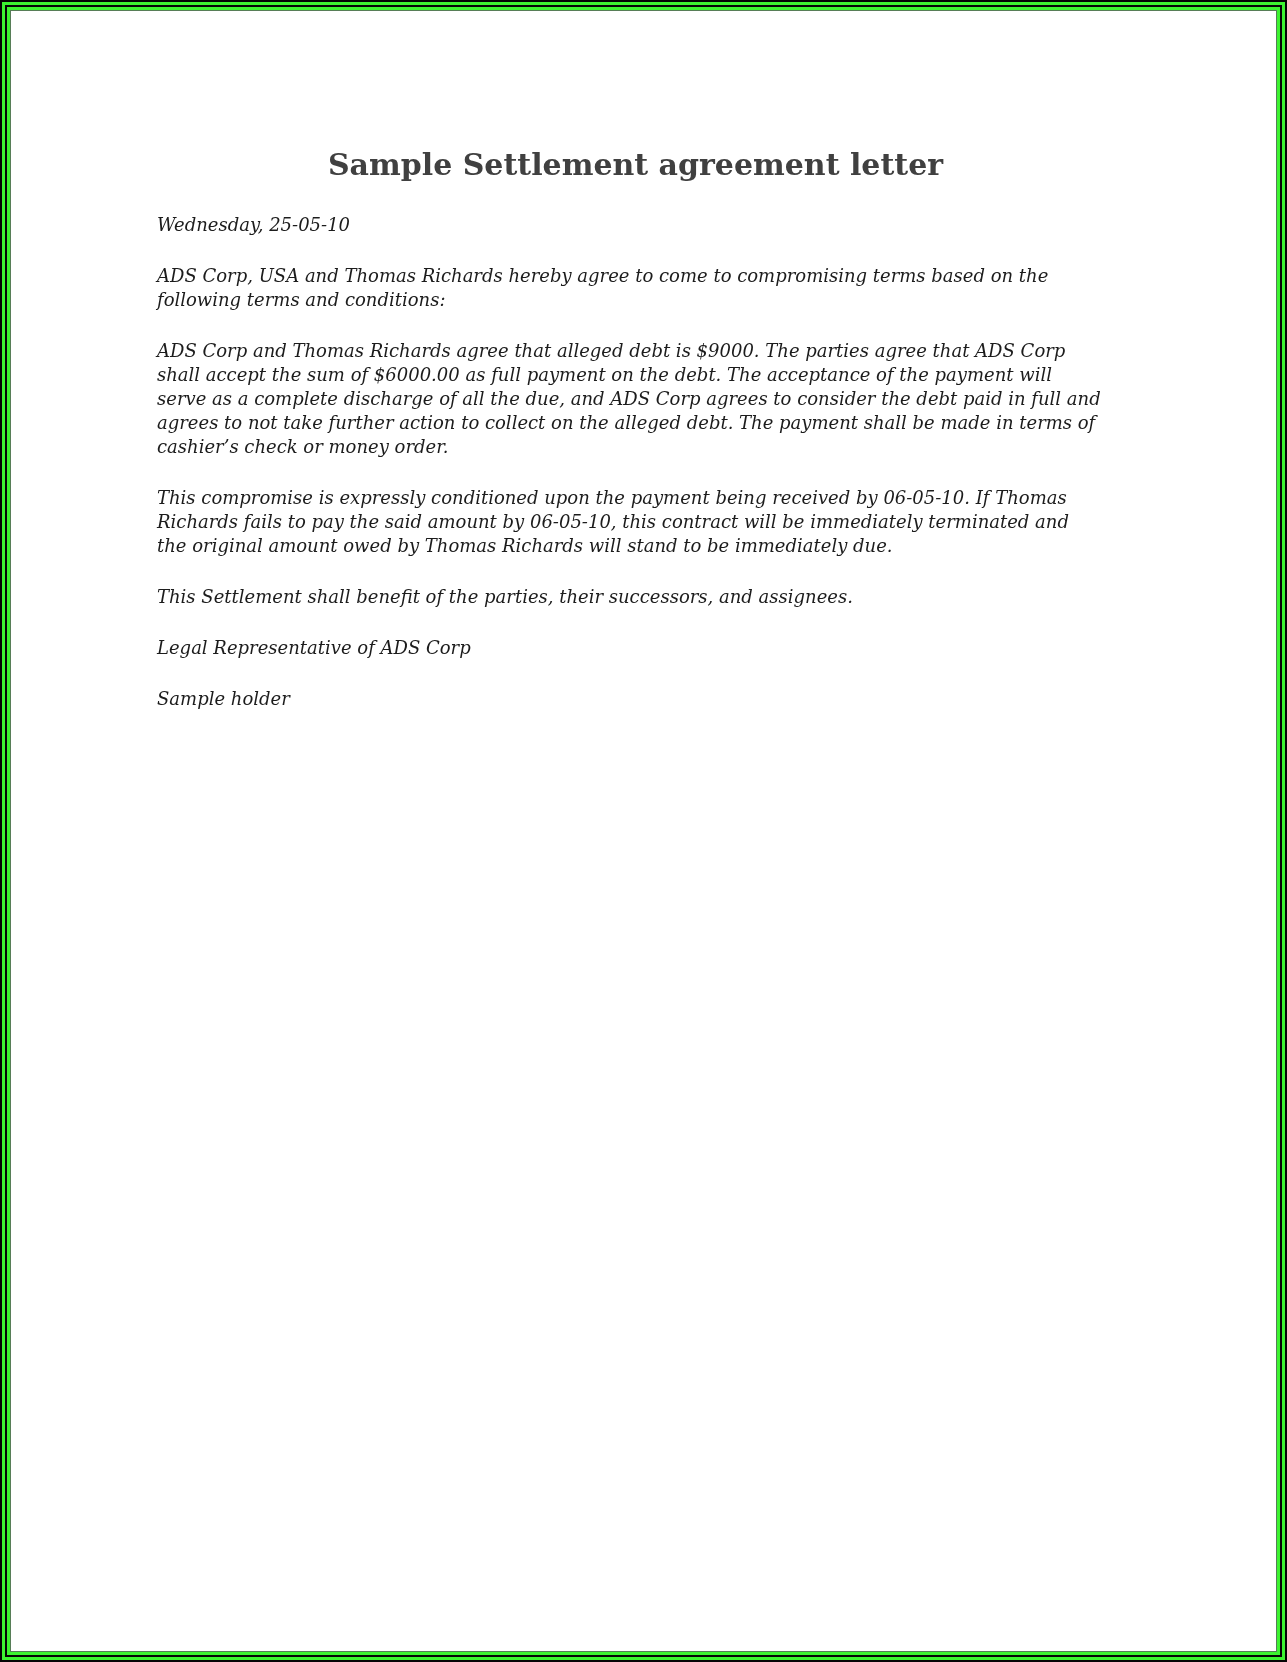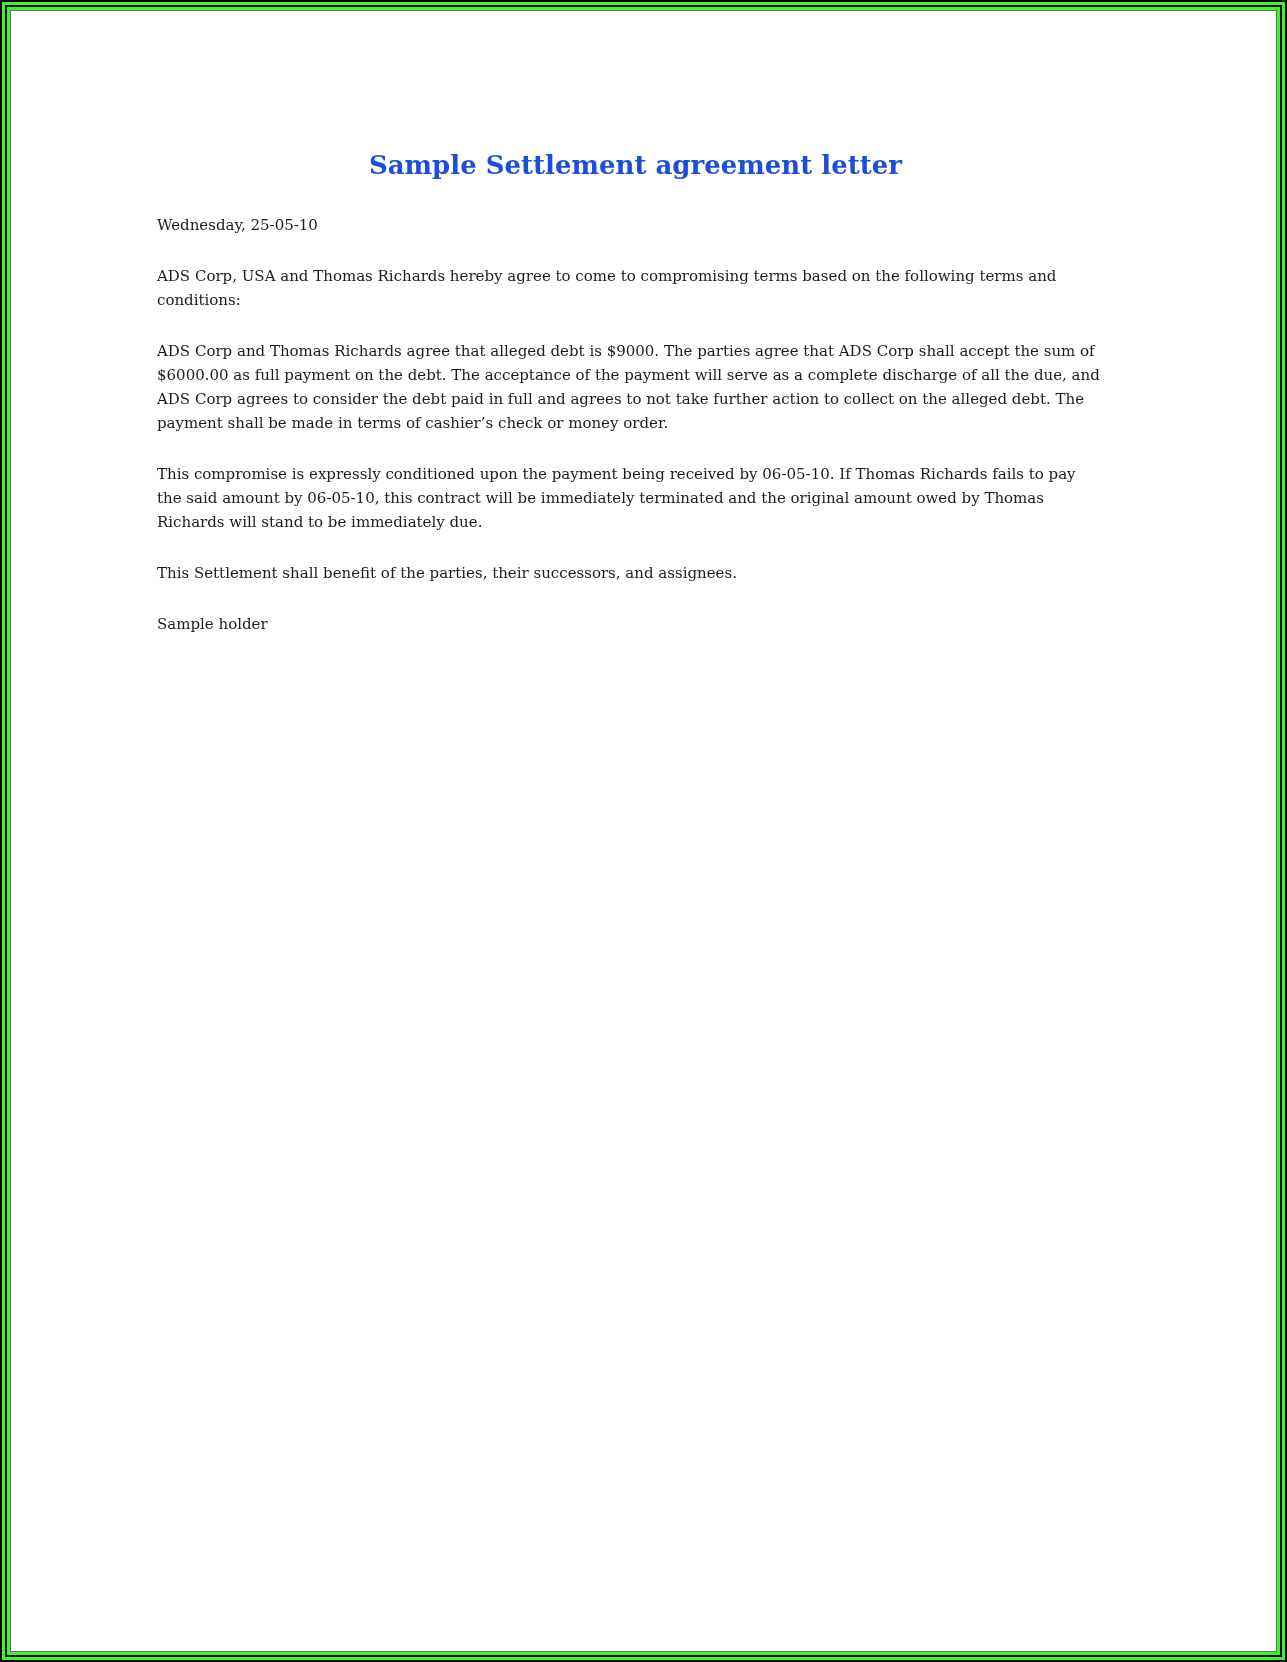--- a/index.html
+++ b/index.html
@@ -38,31 +38,32 @@
     box-sizing: border-box;
     width: 100%;
     height: 100%;
     background: #ffffff;
     border: 1px solid #577d57;
     font-family: "DejaVu Serif", "Liberation Serif", serif;
     color: #1c1c1c;
     padding: 138px 162px 0 146px;
   }
   .doc-title {
-    font-size: 26px;
+    font-size: 30px;
     line-height: 32px;
     font-weight: bold;
     text-align: center;
-    color: #1d4ed8;
+    color: #404040;
     margin: 0 0 32px 0;
   }
   .page p {
-    font-size: 15px;
+    font-size: 18px;
     line-height: 24px;
     margin: 0 13px 27px 0;
+    font-style: italic;
   }
 </style>
 </head>
 <body>
 
 <div class="frame-outer">
   <div class="frame-black">
     <div class="frame-green">
       <div class="page">
 
@@ -72,20 +73,21 @@
 
         <p>ADS Corp, USA and Thomas Richards hereby agree to come to compromising terms based on the following terms and conditions:</p>
 
         <p>ADS Corp and Thomas Richards agree that alleged debt is $9000. The parties agree that ADS Corp shall accept the sum of $6000.00 as full payment on the debt. The acceptance of the payment will serve as a complete discharge of all the due, and ADS Corp agrees to consider the debt paid in full and agrees to not take further action to collect on the alleged debt. The payment shall be made in terms of cashier’s check or money order.</p>
 
         <p>This compromise is expressly conditioned upon the payment being received by 06-05-10. If Thomas Richards fails to pay the said amount by 06-05-10, this contract will be immediately terminated and the original amount owed by Thomas Richards will stand to be immediately due.</p>
 
         <p>This Settlement shall benefit of the parties, their successors, and assignees.</p>
 
 
+        <p>Legal Representative of ADS Corp</p>
 
 
         <p>Sample holder</p>
 
       </div>
     </div>
   </div>
 </div>
 
 </body></html>

